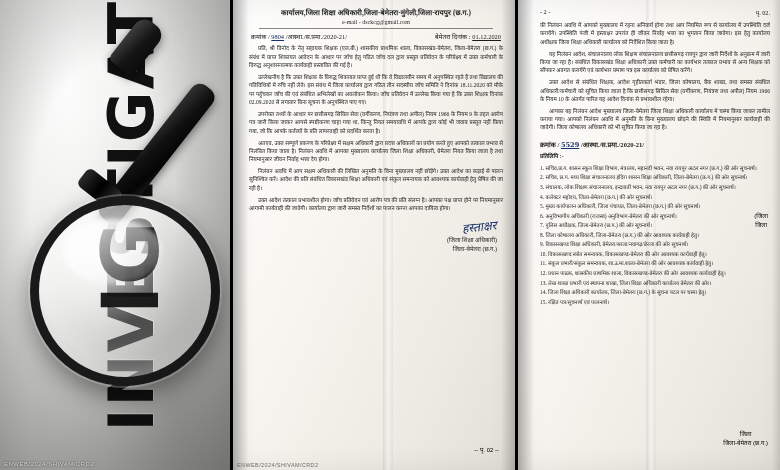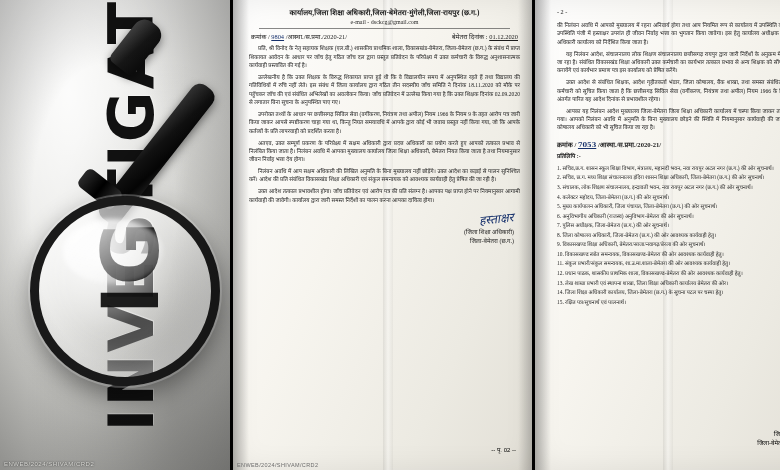--- a/index.html
+++ b/index.html
@@ -145,21 +145,20 @@
     font-family: "Liberation Sans", sans-serif;
     text-shadow: 0 0 2px rgba(0,0,0,0.8);
   }
 
   
   .panel-doc {
     position: relative;
     height: 470px;
     background: #e5e5e5;
     overflow: hidden;
-    padding-left: 17px;
   }
   .panel-doc.doc1 { flex: 0 0 282px; width: 282px; }
   .panel-doc.doc2 { flex: 0 0 268px; width: 268px; }
   .panel-sep {
     flex: 0 0 3px;
     background: #000;
     height: 470px;
   }
   .doc-paper {
     position: absolute;
@@ -387,21 +386,21 @@
 
       <div class="doc-body">
         <p>की निलंबन अवधि में आपको मुख्यालय में रहना अनिवार्य होगा तथा आप नियमित रूप से कार्यालय में उपस्थिति दर्ज करायेंगे। उपस्थिति पंजी में हस्ताक्षर उपरांत ही जीवन निर्वाह भत्ता का भुगतान किया जावेगा। इस हेतु कार्यालय अधीक्षक जिला शिक्षा अधिकारी कार्यालय को निर्देशित किया जाता है।</p>
         <p class="indent">यह निलंबन आदेश, संचालनालय लोक शिक्षण संचालनालय छत्तीसगढ़ रायपुर द्वारा जारी निर्देशों के अनुक्रम में जारी किया जा रहा है। संबंधित विकासखंड शिक्षा अधिकारी उक्त कर्मचारी का कार्यभार तत्काल प्रभाव से अन्य शिक्षक को सौंपकर अवगत करायेंगे एवं कार्यभार प्रमाण पत्र इस कार्यालय को प्रेषित करेंगे।</p>
         <p class="indent">उक्त आदेश से संबंधित शिक्षक, आदेश गृहीतकर्ता भंडार, जिला कोषालय, बैंक शाखा, तथा समस्त संबंधित अधिकारी/कर्मचारी को सूचित किया जाता है कि छत्तीसगढ़ सिविल सेवा (वर्गीकरण, नियंत्रण तथा अपील) नियम 1966 के नियम 10 के अंतर्गत पारित यह आदेश दिनांक से प्रभावशील रहेगा।</p>
         <p class="indent">आपका यह निलंबन आदेश मुख्यालय जिला-बेमेतरा जिला शिक्षा अधिकारी कार्यालय में चस्पा किया जाकर तामील कराया गया। आपको निलंबन अवधि में अनुमति के बिना मुख्यालय छोड़ने की स्थिति में नियमानुसार कार्यवाही की जावेगी। जिला कोषालय अधिकारी को भी सूचित किया जा रहा है।</p>
       </div>
 
       <div class="order-no">
         <span>क्रमांक /</span>
-        <span class="num">7053</span>
+        <span class="num">5529</span>
         <span>/आस्था./स.प्रमा./2020-21/</span>
       </div>
 
       <div style="font-size:5.8px;margin-top:3px;font-weight:700;">प्रतिलिपि :-</div>
 
       <ul class="copy-list">
         <li>1. सचिव,छ.ग. शासन स्कूल शिक्षा विभाग, मंत्रालय, महानदी भवन, नवा रायपुर अटल नगर (छ.ग.) की ओर सूचनार्थ।</li>
         <li>2. सचिव, छ.ग. मध्य शिक्षा संचालनालय इंदिरा शासन शिक्षा अधिकारी, जिला-बेमेतरा (छ.ग.) की ओर सूचनार्थ।</li>
         <li>3. संचालक, लोक शिक्षण संचालनालय, इन्द्रावती भवन, नवा रायपुर अटल नगर (छ.ग.) की ओर सूचनार्थ।</li>
         <li>4. कलेक्टर महोदय, जिला-बेमेतरा (छ.ग.) की ओर सूचनार्थ।</li>

